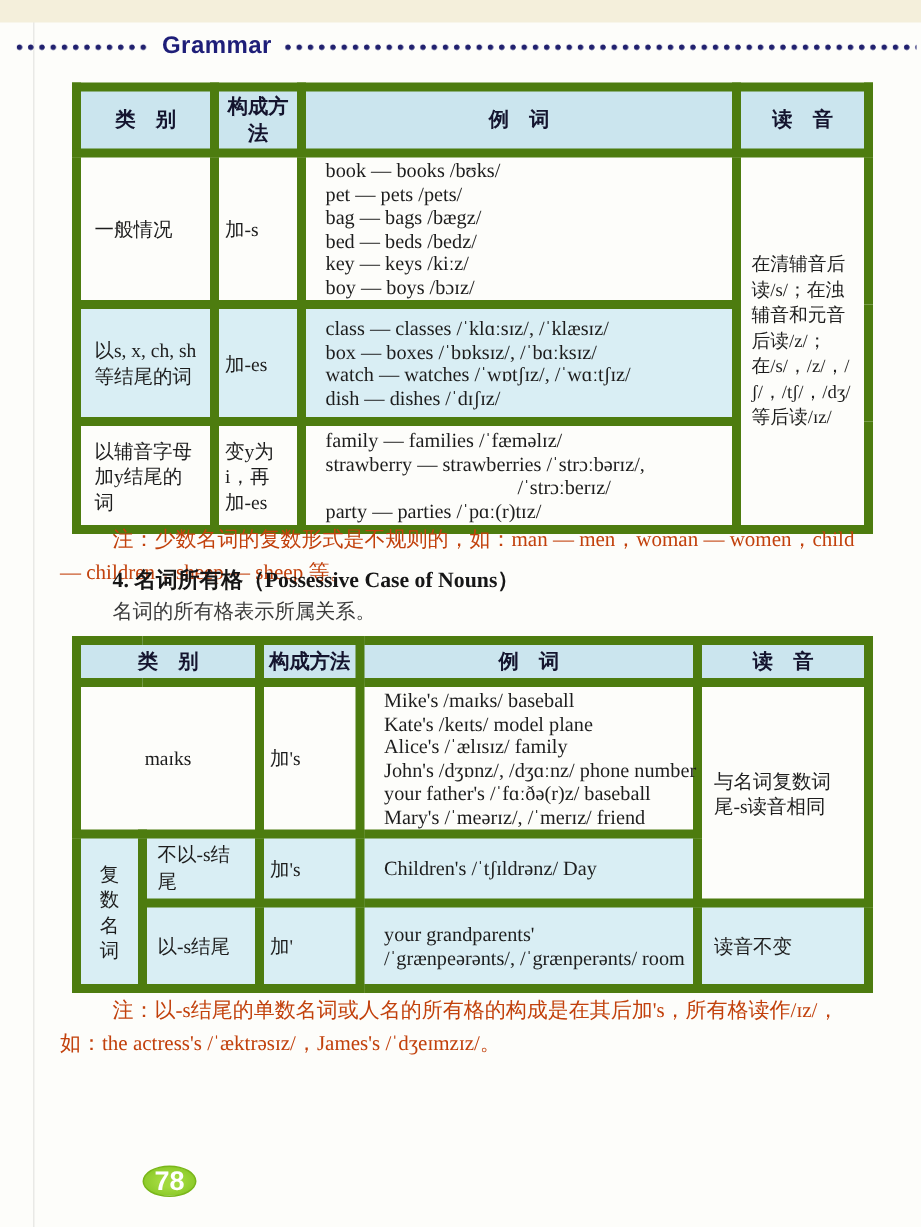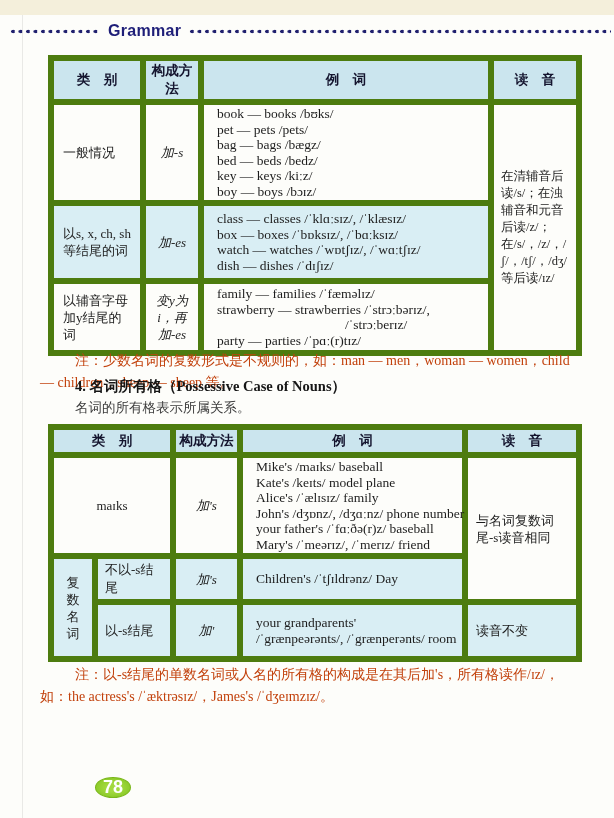--- a/index.html
+++ b/index.html
@@ -53,21 +53,21 @@
   .t1 .r1 { height:95px; } .t1 .r2 { height:78px; } .t1 .r3 { height:72px; }
   .t2 .r1 { height:98px; } .t2 .r2 { height:27px; } .t2 .r3 { height:57px; }
 
   tr.hl td { background:#d9eef4; }
   td.white-cell { background:#fdfdfa; }
 
   .cat { font-size:13px; padding:2px 6px 2px 9px; line-height:17px; }
   .cat-center { text-align:center; padding:2px 3px; }
   .plural-head { font-size:13px; text-align:center; padding:2px 8px; line-height:17px; }
   .subcat { font-size:13px; padding:2px 4px 2px 7px; }
-  .method { font-size:13px; text-align:center; padding:2px 4px; line-height:17px;font-style:italic; }
+  .method { font-size:13px; padding:2px 4px; line-height:17px; }
   .ex { padding:1px 2px 1px 13px; font-size:13.5px; }
   .exline { line-height:15.5px; white-space:nowrap; }
   .exline.cont { padding-left:128px; }
   .pron { font-size:12.5px; line-height:17px; padding:3px 7px; }
   .t2 .pron { font-size:13px; padding:3px 8px; }
 
   
   .note {
     position:absolute; left:40px; width:541px;
     font-size:14px; line-height:21.5px; text-indent:35px;

